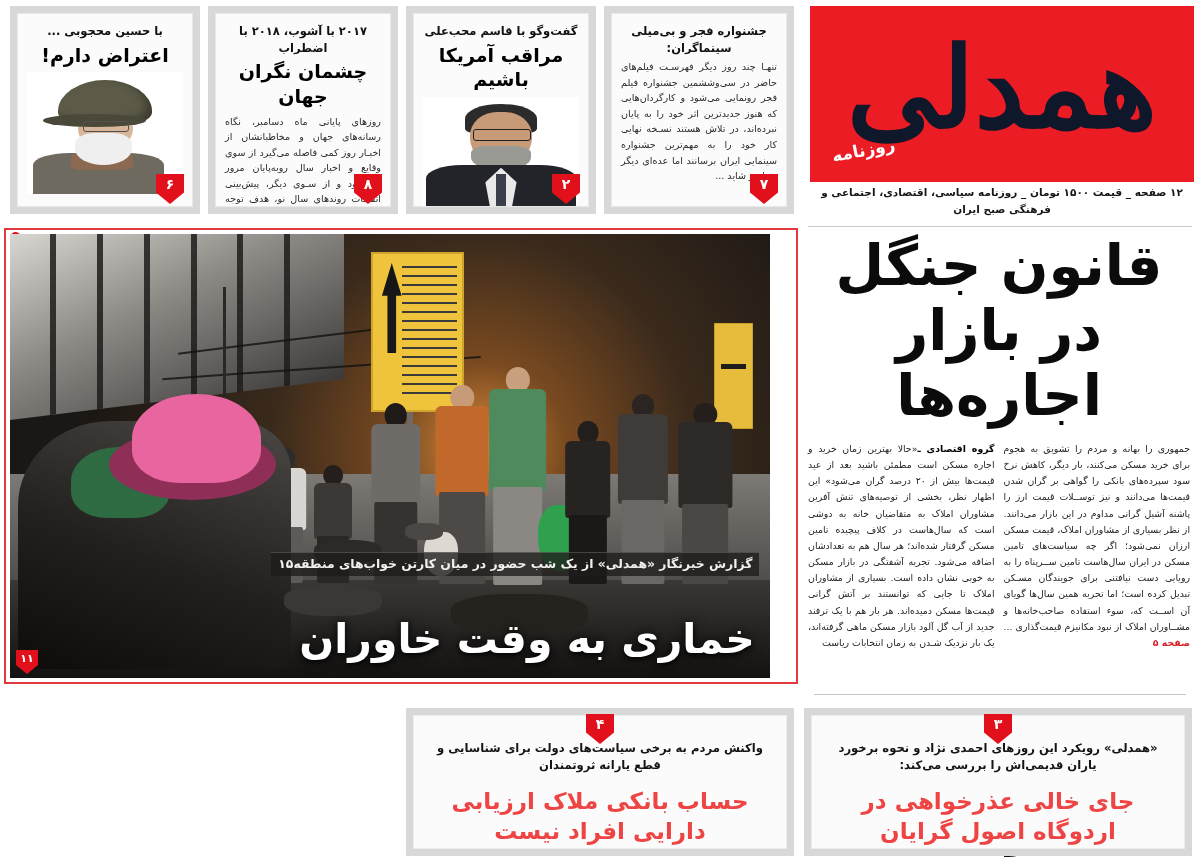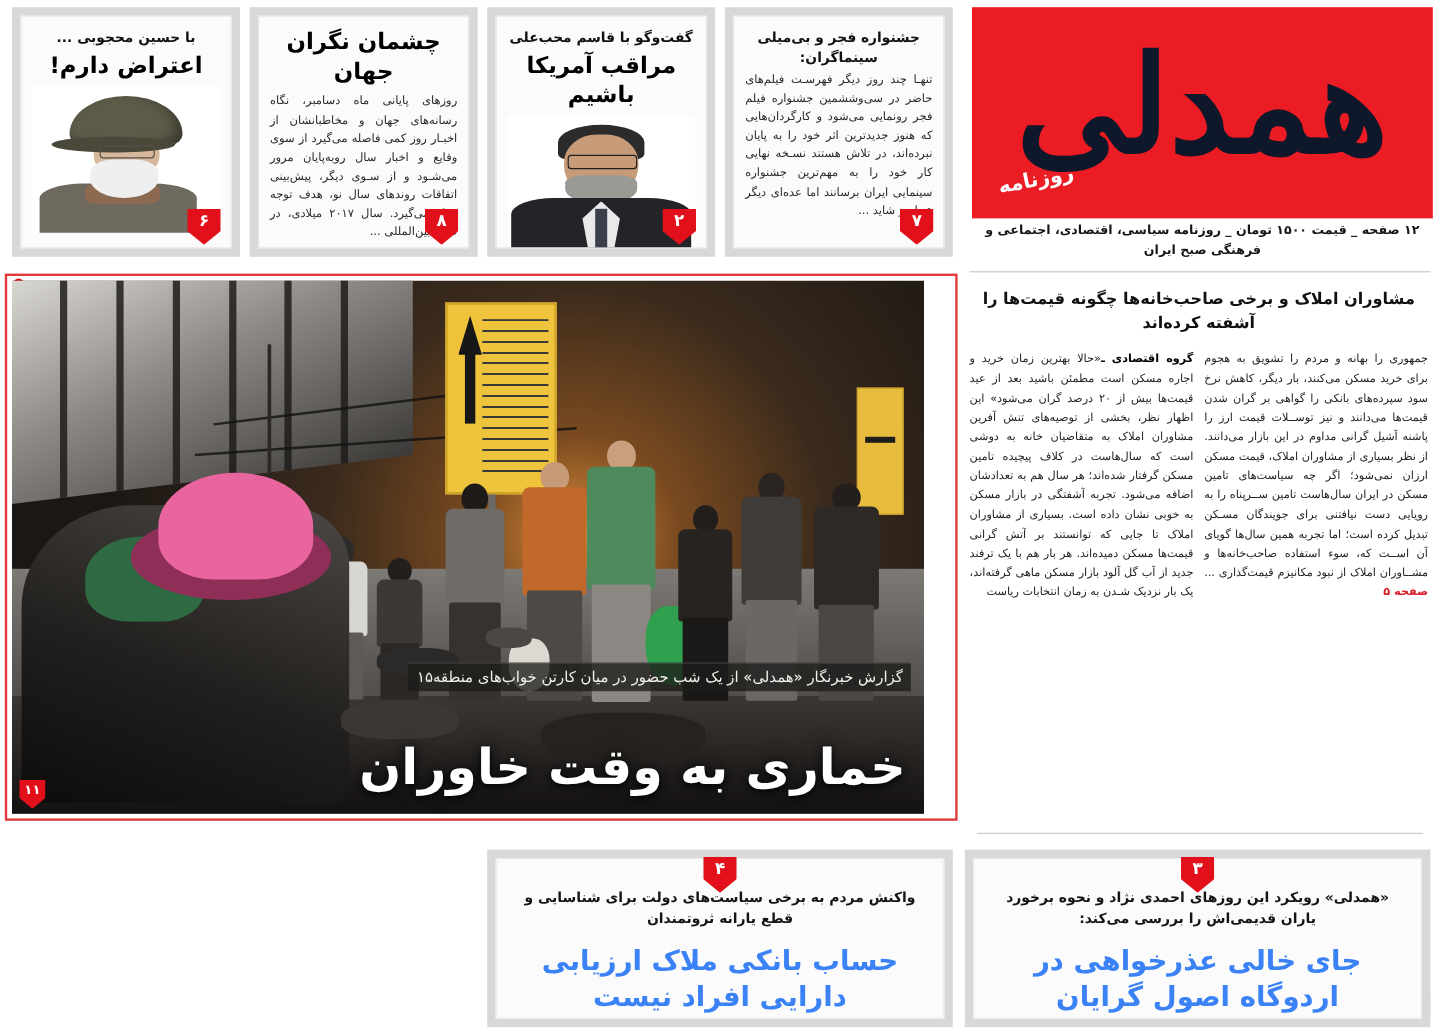--- a/index.html
+++ b/index.html
@@ -280,21 +280,21 @@
   .sitter-green{
     position:absolute;left:8%;bottom:36%;width:13%;height:16%;
     background:#2f6b42;border-radius:48% 48% 36% 36%;
   }
   .debris{position:absolute;border-radius:40%;background:#2c2a28;}
 
   
   .cap-strip{
     position:absolute;right:1.4%;bottom:23%;
     background:rgba(30,28,26,.78);
-    color:#f2f0ed;font-size:12.4px;font-weight:normal;
+    color:#f2f0ed;font-size:12.4px;font-weight:bold;
     padding:3px 7px;line-height:1.35;
     border-top:1px solid rgba(255,255,255,.18);
   }
   .photo-head{
     position:absolute;right:2%;bottom:3.5%;
     color:#fff;font-size:41px;font-weight:bold;
     line-height:1.12;
     text-shadow:0 2px 5px rgba(0,0,0,.85),0 0 14px rgba(0,0,0,.7);
   }
   .photo-badge{left:6px;bottom:4px;width:22px;height:24px;font-size:11px;}
@@ -320,21 +320,21 @@
     position:absolute;top:708px;height:148px;
     background:#d8d8d8;padding:7px;box-sizing:border-box;
   }
   .bcard-inner{
     width:100%;height:100%;background:#fbfbfb;
     border:1px solid #ececec;box-sizing:border-box;
     position:relative;padding:24px 14px 8px 14px;
     text-align:center;
   }
   .bc-kicker{font-size:11.6px;font-weight:bold;color:#141414;line-height:1.5;}
-  .bc-head{font-size:23px;font-weight:bold;color:#3b82f6;line-height:1.3;margin-top:12px;}
+  .bc-head{font-size:23px;font-weight:bold;color:#ef4444;line-height:1.3;margin-top:12px;}
   .bc-badge{left:50%;transform:translateX(-50%);top:-2px;}
 </style>
 </head>
 <body>
 
 <div class="page">
 
   <div class="topstrip">
 
     <div class="tcard" style="right:6px;width:190px;">
@@ -357,20 +357,21 @@
           <div class="p3-suit"></div>
             <div class="p3-shirt"></div>
             <div class="p3-tie"></div>
         </div>
         <div class="badge tc-badge">۲</div>
       </div>
     </div>
 
     <div class="tcard" style="right:402px;width:190px;">
       <div class="tcard-inner rtl">
+        <div class="tc-kicker">۲۰۱۷ با آشوب، ۲۰۱۸ با اضطراب</div>
         <div class="tc-head">چشمان نگران جهان</div>
         <div class="tc-body">روزهای پایانی ماه دسامبر، نگاه رسانه‌های جهان و مخاطبانشان از اخبـار روز کمی فاصله می‌گیرد از سوی وقایع و اخبار سال رو‌به‌پایان مرور می‌شـود و از سـوی دیگر، پیش‌بینی اتفاقات روندهای سال نو، هدف توجه قرار می‌گیرد. سال ۲۰۱۷ میلادی، در صحنه‌بین‌المللی ...</div>
         <div class="badge tc-badge">۸</div>
       </div>
     </div>
 
     <div class="tcard" style="right:600px;width:190px;">
       <div class="tcard-inner rtl">
         <div class="tc-kicker">با حسین محجوبی ...</div>
         <div class="tc-head">اعتراض دارم!</div>
@@ -394,21 +395,21 @@
       <div class="mast-sub rtl">روزنامه</div>
     </div>
     <div class="mast-dates rtl">
       <div>۱۲ صفحه _ قیمت ۱۵۰۰ تومان _ روزنامه سیاسی، اقتصادی، اجتماعی و فرهنگی صبح ایران</div>
     </div>
   </div>
 
   <div class="rule" style="right:8px;top:226px;width:384px;"></div>
 
   <div class="lead rtl">
-    <div class="lead-kicker">مشاوران املاک و برخی صاحب‌خانه‌ها چگونه قیمت‌ها را آشفته کرده‌اند</div>
+    <div class="lead-head">قانون جنگل در بازار اجاره‌ها</div>
     <div class="lead-cols">
       <div class="lead-col">
         <b>گروه اقتصادی ـ</b><span>«حالا بهترین زمان خرید و اجاره مسکن است مطمئن باشید بعد از عید قیمت‌ها بیش از ۲۰ درصد گران می‌شود» این اظهار نظر، بخشی از توصیه‌های تنش آفرین مشاوران املاک به متقاضیان خانه به دوشی است که سال‌هاست در کلاف پیچیده تامین مسکن گرفتار شده‌اند؛ هر سال هم به تعدادشان اضافه می‌شود. تجربه آشفتگی در بازار مسکن به خوبی نشان داده است. بسیاری از مشاوران املاک تا جایی که توانستند بر آتش گرانی قیمت‌ها مسکن دمیده‌اند. هر بار هم با یک ترفند جدید از آب گل آلود بازار مسکن ماهی گرفته‌اند، یک بار نزدیک شـدن به زمان انتخابات ریاست</span>
       </div>
       <div class="lead-col">
         <span>جمهوری را بهانه و مردم را تشویق به هجوم برای خرید مسکن می‌کنند، بار دیگر، کاهش نرخ سود سپرده‌های بانکی را گواهی بر گران شدن قیمت‌ها می‌دانند و نیز توســلات قیمت ارز را پاشنه آشیل گرانی مداوم در این بازار می‌دانند. از نظر بسیاری از مشاوران املاک، قیمت مسکن ارزان نمی‌شود؛ اگر چه سیاست‌های تامین مسکن در ایران سال‌هاست تامین ســرپناه را به رویایی دست نیافتنی برای جویندگان مسـکن تبدیل کرده است؛ اما تجربه همین سال‌ها گویای آن اســت که، سوء استفاده صاحب‌خانه‌ها و مشــاوران املاک از نبود مکانیزم قیمت‌گذاری ...</span>
         <span class="contd">صفحه ۵</span>
       </div>
     </div>
   </div>

